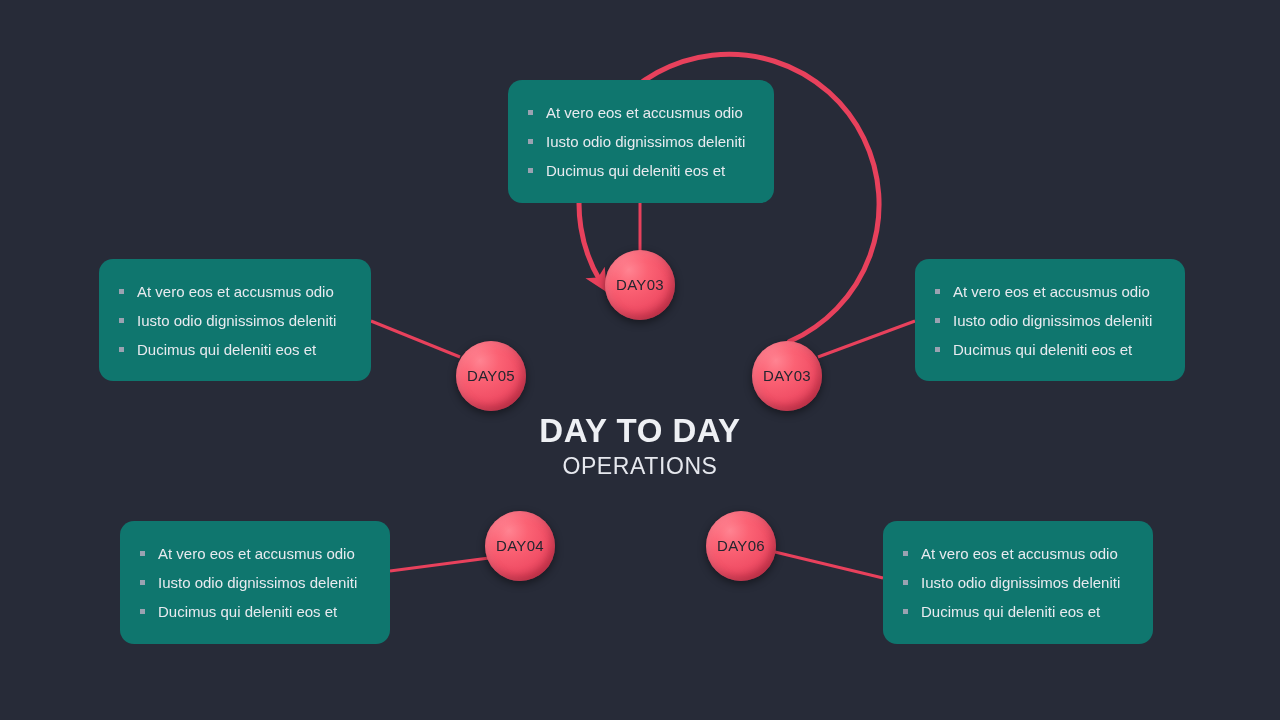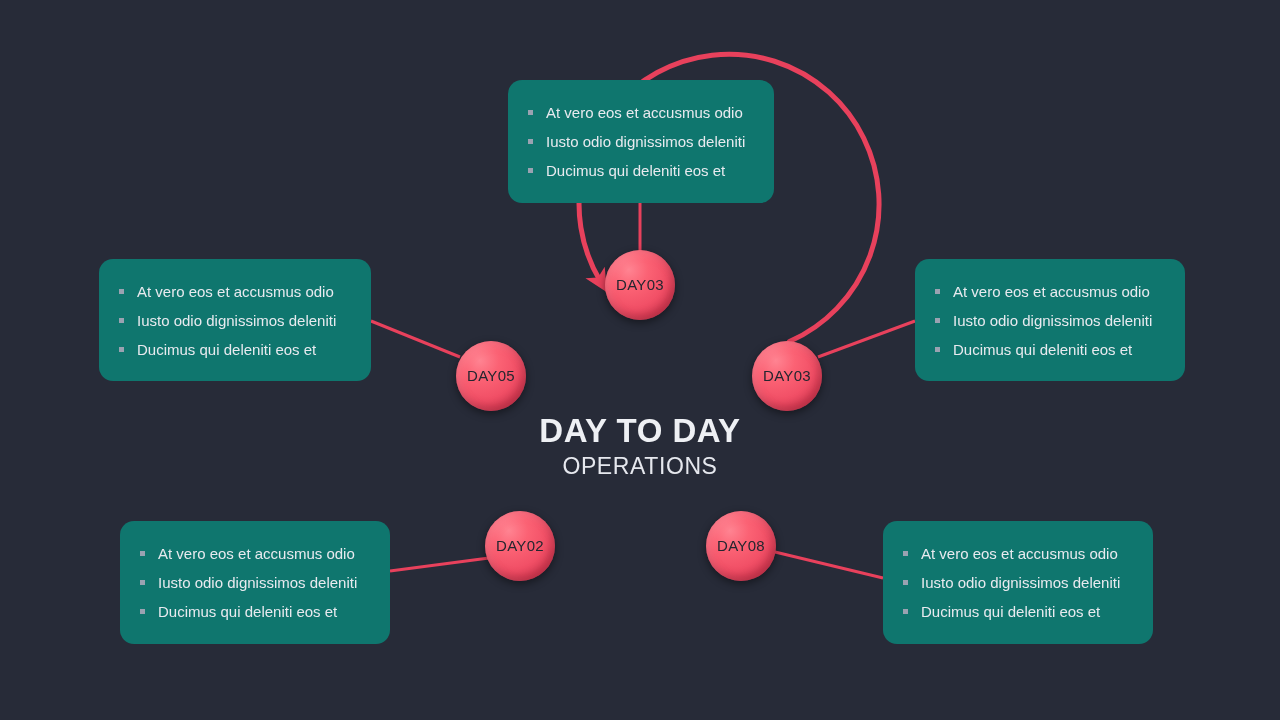--- a/index.html
+++ b/index.html
@@ -216,25 +216,25 @@
   <div class="node" id="node-01">
     <span class="node-label">DAY</span>
     <span class="node-label">03</span>
   </div>
   <div class="node" id="node-02">
     <span class="node-label">DAY</span>
     <span class="node-label">03</span>
   </div>
   <div class="node" id="node-03">
     <span class="node-label">DAY</span>
-    <span class="node-label">08</span>
+    <span class="node-label">06</span>
   </div>
   <div class="node" id="node-04">
     <span class="node-label">DAY</span>
-    <span class="node-label">02</span>
+    <span class="node-label">04</span>
   </div>
   <div class="node" id="node-05">
     <span class="node-label">DAY</span>
     <span class="node-label">05</span>
   </div>
 
   <div id="center-subtitle">OPERATIONS</div>
   <div id="center-title">DAY TO DAY</div>
 
 </div>

